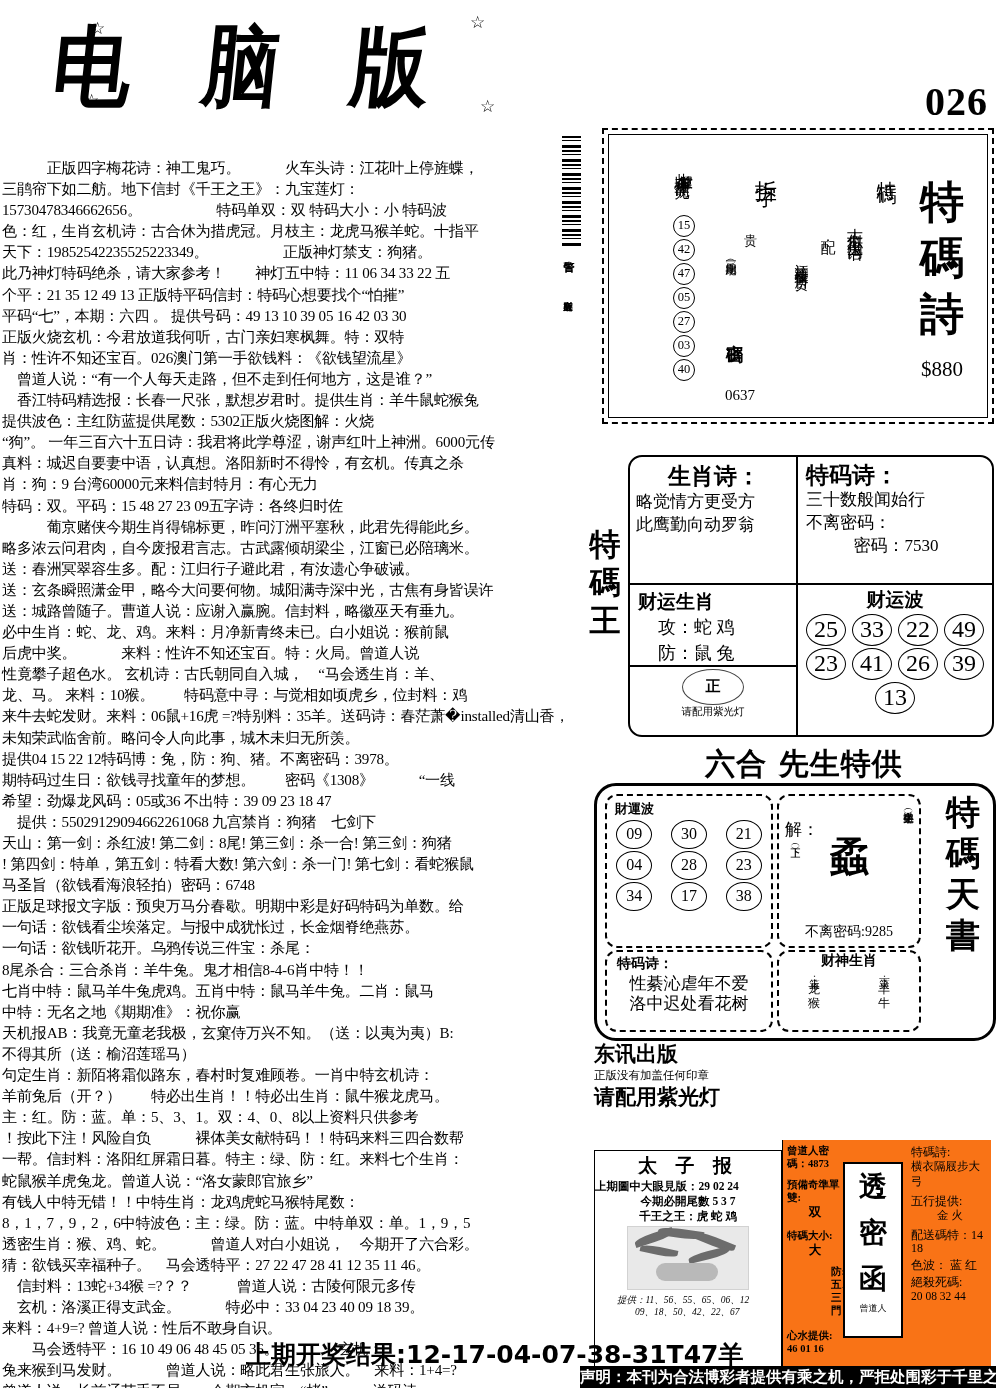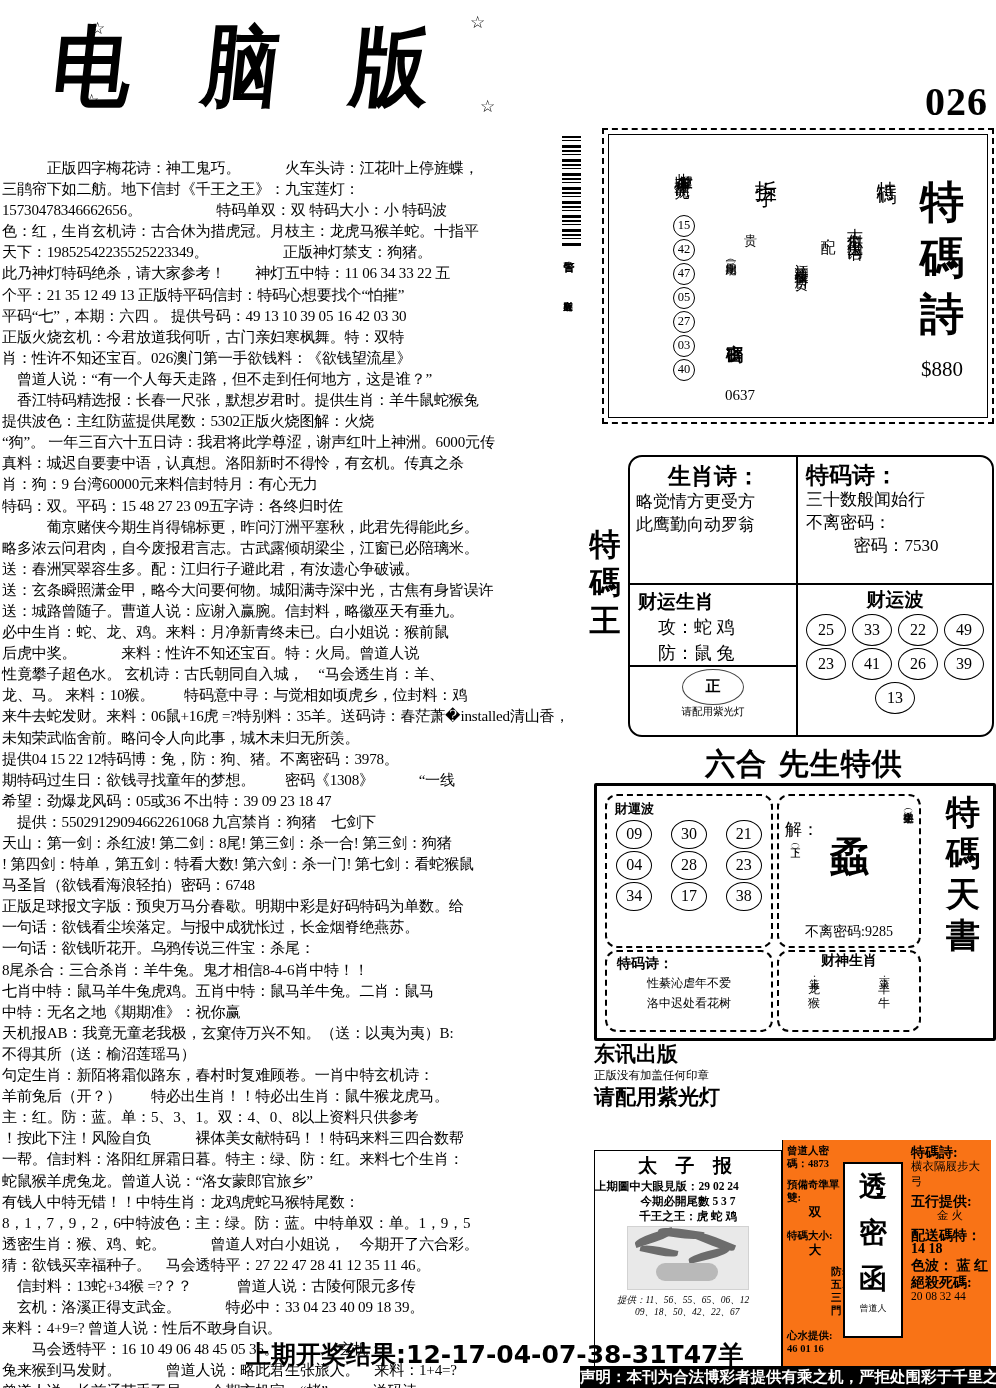--- a/index.html
+++ b/index.html
@@ -75,52 +75,52 @@
                      text-align:center;padding-top:2px;}
   #zodiac-box .cellR2{position:absolute;left:168px;top:128px;right:0;bottom:0;
                      box-sizing:border-box;padding-top:2px;}
   .bx-title{font-size:23px;font-weight:bold;text-align:center;line-height:27px;}
   .bx-line{font-size:17px;line-height:23px;white-space:nowrap;}
   .bx-title-l{font-size:19px;font-weight:bold;line-height:25px;}
   .bx-sub{font-size:18px;line-height:26px;}
   #wave-title{font-size:19px;font-weight:bold;text-align:center;line-height:26px;}
   .ball-grid{display:flex;flex-wrap:wrap;justify-content:center;width:100%;}
   .ball{width:38px;height:30px;border:1.4px solid #000;border-radius:50%;
-        font-size:16px;line-height:29px;text-align:center;margin:1px 3px;
+        font-size:24px;line-height:29px;text-align:center;margin:1px 3px;
         font-family:"Liberation Serif",serif;}
   #stamp{width:60px;height:34px;margin:0 auto;border:1.6px solid #444;border-radius:50%;
          position:relative;}
   #stamp .zheng{font-size:15px;font-weight:bold;line-height:32px;}
   #stamp .ring{position:absolute;left:2px;top:2px;right:2px;bottom:2px;
          border-radius:50%;font-size:6px;color:#555;}
   #stamp-note{font-size:10.5px;margin-top:0px;}
 
   
   #liuhe-title{position:absolute;left:618px;top:744px;width:372px;text-align:center;
                font-size:30px;font-weight:bold;font-family:"DejaVu Serif",serif;
                letter-spacing:1px;}
   #liuhe-box{position:absolute;left:594px;top:783px;width:396px;height:252px;
-             border:3px solid #000;border-radius:2px;background:#fff;}
+             border:3px solid #000;border-radius:22px;background:#fff;}
   .dbox{position:absolute;border:2px dashed #000;border-radius:12px;background:#fff;}
   #lh-waves{left:8px;top:8px;width:164px;height:150px;}
   #lh-waves .lab{font-size:13px;margin:4px 0 0 8px;font-weight:bold;}
   .wrow{display:flex;justify-content:space-around;margin-top:2px;}
   .sball{width:34px;height:27px;border:1.3px solid #000;border-radius:50%;
          font-size:16px;line-height:26px;text-align:center;
          font-family:"Liberation Serif",serif;}
   #lh-char{left:180px;top:8px;width:140px;height:150px;}
   #lh-char .big{font-size:40px;font-weight:bold;text-align:center;margin-top:34px;
          font-family:"DejaVu Serif",serif;}
   #lh-char .jie{position:absolute;left:6px;top:22px;font-size:17px;}
   #lh-char .sx{position:absolute;left:8px;top:44px;font-size:10px;line-height:11px;width:14px;}
   #lh-char .sendz{position:absolute;right:4px;top:8px;font-size:10.5px;}
   #lh-char .code{position:absolute;left:0;right:0;bottom:5px;text-align:center;font-size:14px;}
   #lh-poem{left:8px;top:164px;width:164px;height:78px;}
   #lh-poem .t{font-size:14px;font-weight:bold;margin:3px 0 0 10px;}
-  #lh-poem .l{font-size:12px;text-align:center;line-height:20px;
+  #lh-poem .l{font-size:17px;text-align:center;line-height:20px;
               font-family:"DejaVu Serif",serif;}
   #lh-god{left:180px;top:164px;width:140px;height:78px;}
   #lh-god .t{font-size:14px;font-weight:bold;text-align:center;}
   #lh-god .cols{display:flex;justify-content:space-around;font-size:10.5px;line-height:12px;}
   #lh-god .cols div{text-align:center;}
   #tianshu{position:absolute;right:4px;top:6px;width:52px;text-align:center;
            font-size:34px;font-weight:bold;line-height:41px;
            font-family:"DejaVu Serif",serif;}
   #pub-row{position:absolute;left:594px;top:1040px;width:396px;
            display:flex;align-items:baseline;justify-content:space-between;flex-direction:column;}
@@ -144,21 +144,21 @@
   #mid-box{position:absolute;left:782px;top:1140px;width:208px;height:232px;
            border-left:1.5px solid #000;background:#f97316;}
   .mb-l{font-size:10.5px;line-height:13px;font-weight:bold;}
   .mb-v{font-size:12.5px;text-align:center;font-weight:bold;}
   #toumi-stamp{position:absolute;left:60px;top:22px;width:56px;height:172px;
                border:2px solid #000;background:#fff;text-align:center;}
   #toumi-stamp .ch{font-size:28px;font-weight:bold;line-height:46px;
                font-family:"DejaVu Serif",serif;}
   #toumi-stamp .sig{font-size:9px;}
   #right-col{position:absolute;left:128px;top:6px;width:78px;}
-  #right-col .rl{font-size:14px;line-height:13px;font-weight:bold;}
+  #right-col .rl{font-size:12px;line-height:13px;font-weight:normal;}
   #right-col .rv{font-size:11.5px;line-height:15px;}
 
   
   #result-banner{position:absolute;left:246px;top:1338px;width:470px;height:30px;
                  font-size:25px;font-weight:bold;letter-spacing:0px;
                  font-family:"DejaVu Sans",sans-serif;color:#000;
                  white-space:nowrap;}
   #disclaimer{position:absolute;left:580px;top:1366px;width:416px;height:22px;
               background:#000;color:#fff;font-size:15.5px;line-height:22px;
               font-weight:bold;text-align:center;white-space:nowrap;

